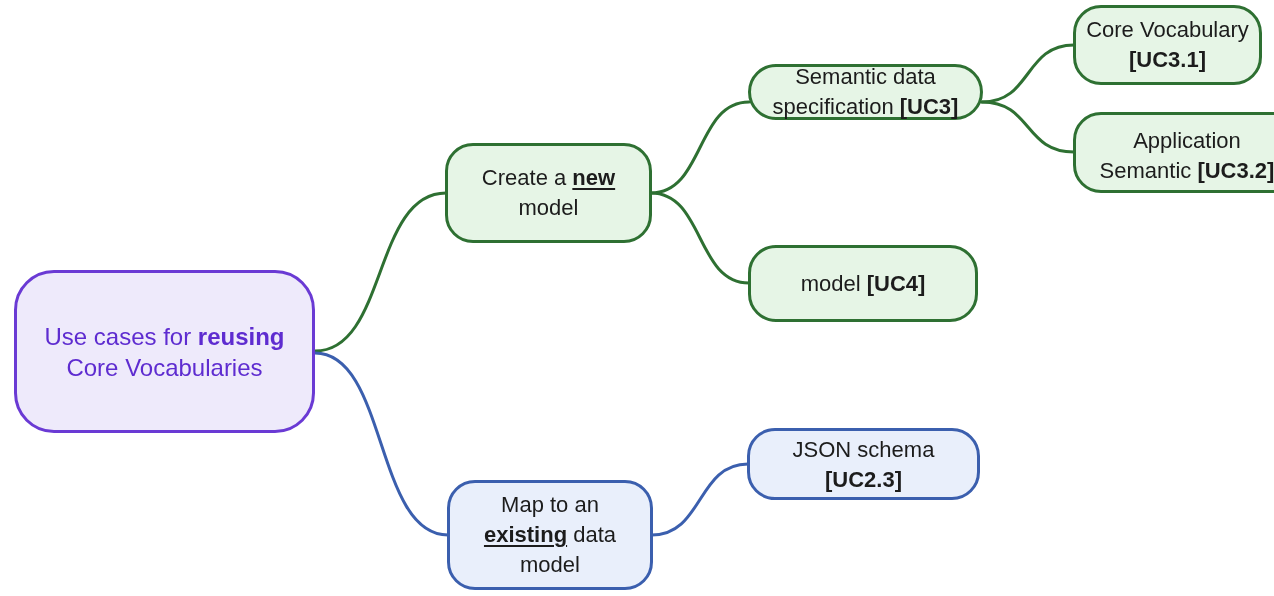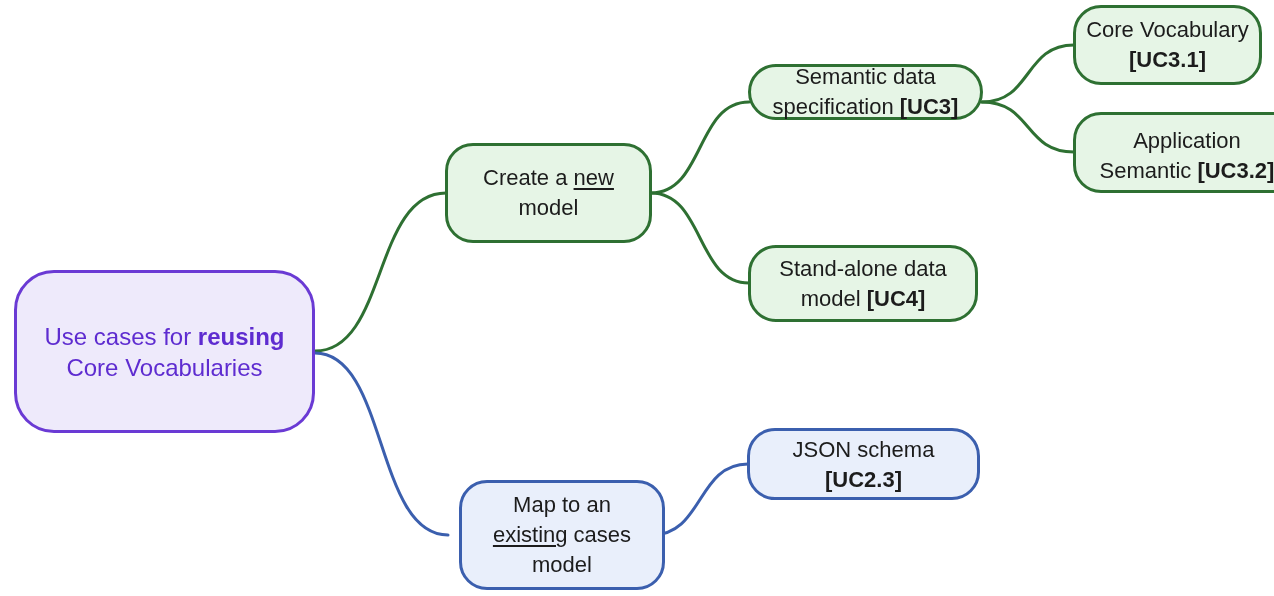--- a/index.html
+++ b/index.html
@@ -32,21 +32,21 @@
     display:flex;flex-direction:column;justify-content:center;align-items:center;
     box-sizing:border-box;
     text-align:center;
     color:var(--node-text);
     font-size:22px;line-height:30px;
     border-radius:28px;
     padding:4px 24px;
   }
   .node .line{white-space:nowrap;}
   .node b{font-weight:bold;}
-  .node .u{text-decoration:underline;text-underline-offset:3px;}
+  .node .u{text-decoration:underline;text-underline-offset:3px;font-weight:bold;}
   .node-purple{
     background:var(--purple-fill);
     border:3.5px solid var(--purple-border);
     color:var(--purple-text);
     font-size:24px;line-height:31px;
     border-radius:40px;
   }
   .node-green{
     background:var(--green-fill);
     border:3px solid var(--green-border);
@@ -55,21 +55,21 @@
     background:var(--blue-fill);
     border:3px solid var(--blue-border);
   }
   
   #n-root       {left:14px;  top:270px; width:301px; height:163px;justify-content:center;}
   #n-create     {left:445px; top:143px; width:207px; height:100px;}
   #n-semantic   {left:748px; top:64px;  width:235px; height:56px;}
   #n-standalone {left:748px; top:245px; width:230px; height:77px;}
   #n-corevocab  {left:1073px;top:5px;   width:189px; height:80px;}
   #n-appprofile {left:1073px;top:112px; width:228px; height:81px;justify-content:flex-end;}
-  #n-map        {left:447px; top:480px; width:206px; height:110px;margin-left:12px;}
+  #n-map        {left:447px; top:480px; width:206px; height:110px;}
   #n-json       {left:747px; top:428px; width:233px; height:72px;justify-content:space-between;}
 </style>
 </head>
 <body>
 
 <div class="canvas">
 
   <svg class="edges" width="1274" height="596" viewBox="0 0 1274 596">
     <path class="edge-green" d="M 315 351 C 387 351, 373 193, 446 193"></path>
     <path class="edge-blue" d="M 315 353 C 387 353, 375 535, 448 535"></path>
@@ -99,27 +99,26 @@
     <div class="line"><span>Core Vocabulary</span></div>
     <div class="line"><b>[UC3.1]</b></div>
   </div>
 
   <div class="node node-green" id="n-appprofile">
     <div class="line"><span>Application</span></div>
     <div class="line"><span>Semantic </span><b>[UC3.2]</b></div>
   </div>
 
   <div class="node node-green" id="n-standalone">
-    <div class="line"><span>Stand-alone data</span></div>
     <div class="line"><span>model </span><b>[UC4]</b></div>
   </div>
 
   <div class="node node-blue" id="n-map">
     <div class="line"><span>Map to an</span></div>
-    <div class="line"><span class="u">existing</span><span> cases</span></div>
+    <div class="line"><span class="u">existing</span><span> data</span></div>
     <div class="line"><span>model</span></div>
   </div>
 
   <div class="node node-blue" id="n-json">
     <div class="line"><span>JSON schema</span></div>
     <div class="line"><b>[UC2.3]</b></div>
   </div>
 
 </div>
 

